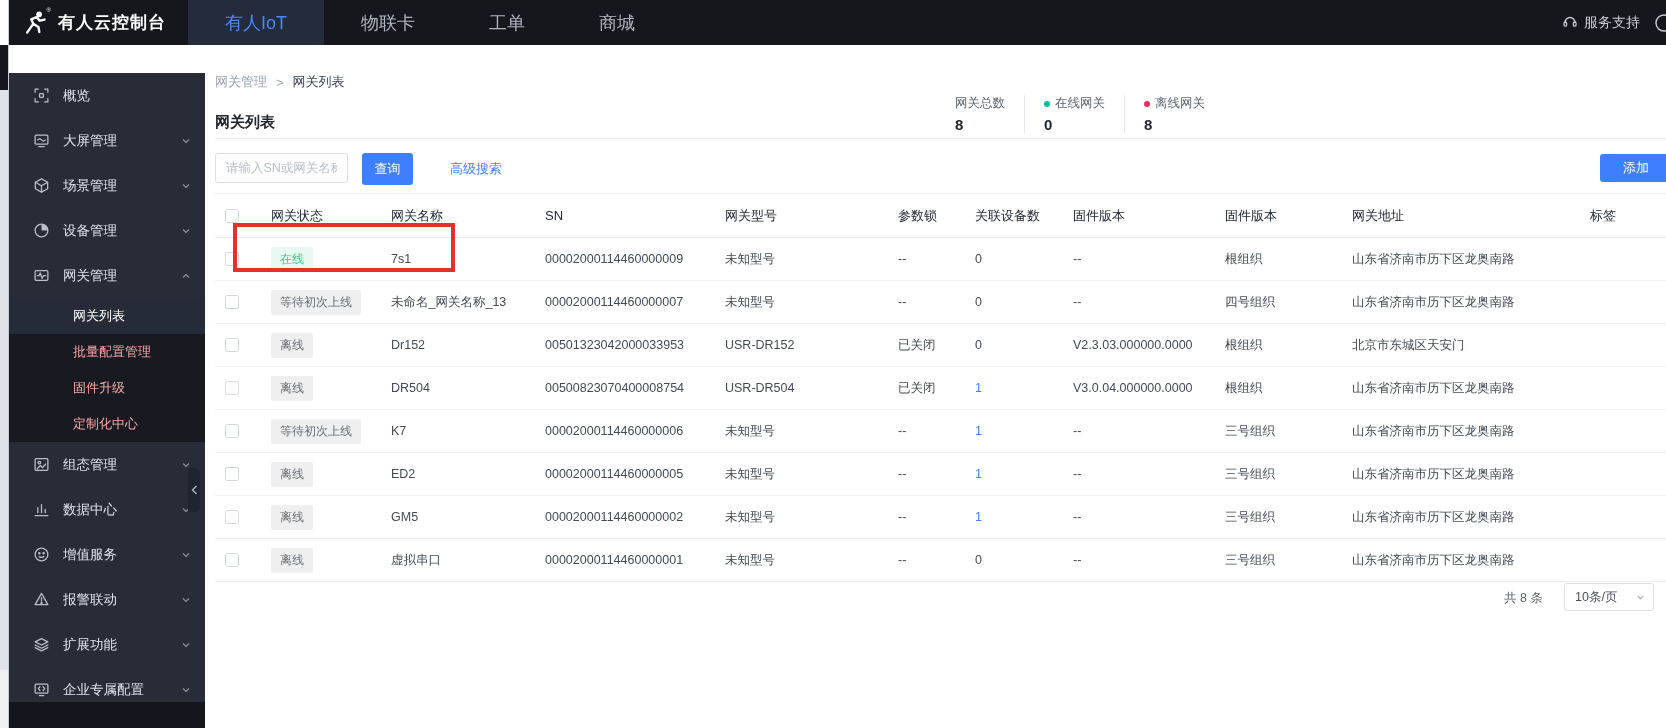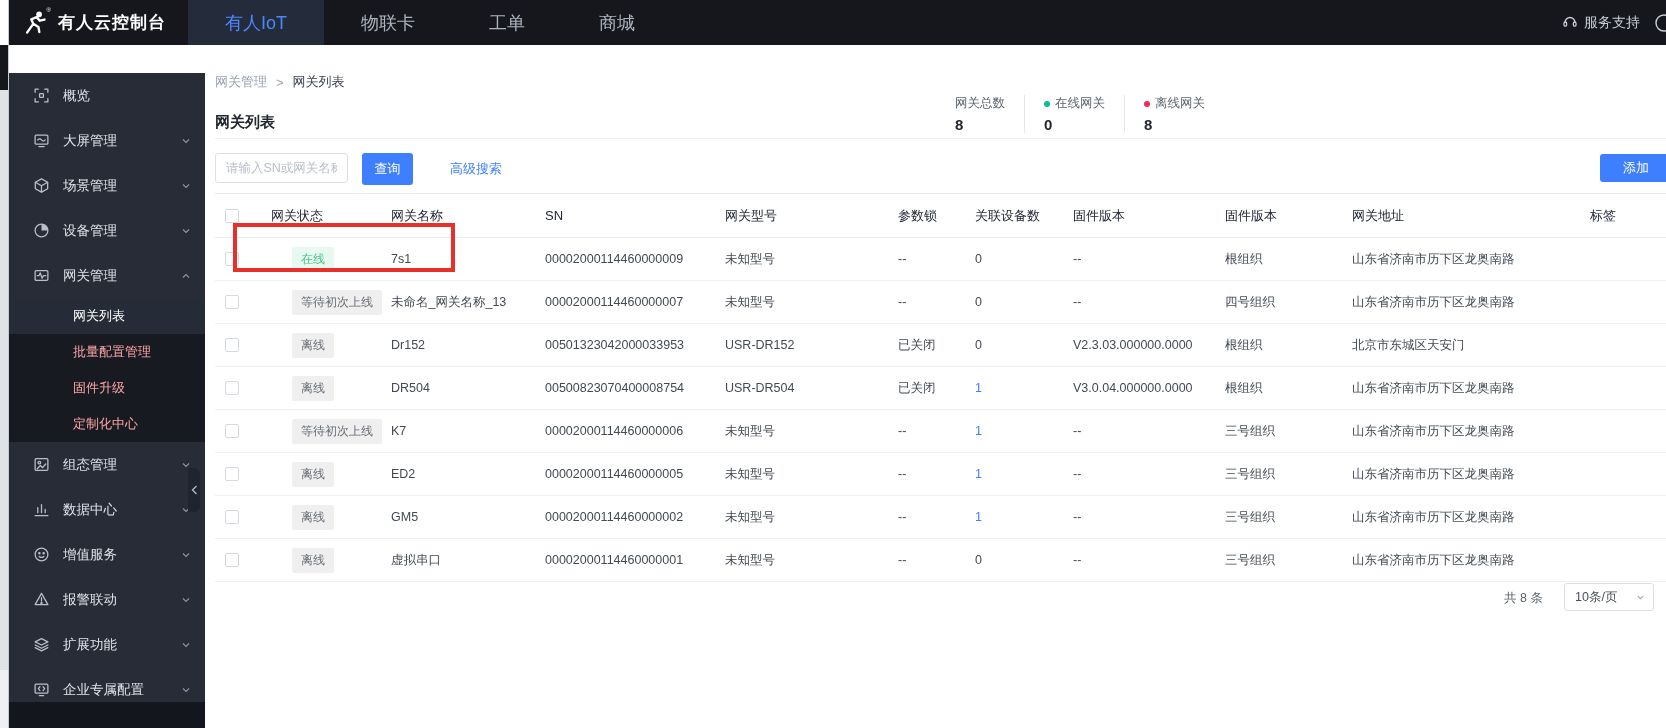--- a/index.html
+++ b/index.html
@@ -62,21 +62,21 @@
   .btn-query { position:absolute; left:147px; top:0; width:51px; height:32px; }
   .link-adv { position:absolute; left:235px; top:7px; color:#3d7fff; font-size:13px; cursor:pointer; white-space:nowrap; }
   .btn-add { position:absolute; left:1385px; top:1px; width:72px; height:28px; }
 
   
   .table-wrap { position:absolute; left:27px; top:148px; width:1495px; }
   table { border-collapse:collapse; table-layout:fixed; width:1495px; }
   thead td { height:44px; border-top:1px solid #e9ecf2; border-bottom:1px solid #e9ecf2; font-size:13px; font-weight:normal; color:#212734; white-space:nowrap; }
   tbody td { height:43px; border-bottom:1px solid #eef0f5; font-size:12.5px; color:#434a54; white-space:nowrap; overflow:hidden; }
   .cb { width:14px; height:14px; border:1px solid #d5d9e0; border-radius:2px; background:#fff; cursor:pointer; margin-left:10px; }
-  .badge { display:inline-block; padding:4px 9px; border-radius:2px; font-size:12px; white-space:nowrap;margin-left:21px; }
+  .badge { display:inline-block; padding:4px 9px; border-radius:2px; font-size:12px; white-space:nowrap; }
   .badge.online { background:#e7f9f0; color:#43c48c; }
   .badge.offline, .badge.waiting { background:#efefef; color:#666c75; }
   .dev-link { color:#3d7fff; cursor:pointer; }
 
   
   .pagination { position:absolute; top:538px; left:12px; right:0; height:28px; }
   .pg-total { position:absolute; left:1304px; top:7px; font-size:12.5px; color:#5a626c; white-space:nowrap; }
   .pg-size { position:absolute; left:1364px; top:0; width:90px; height:28px; border:1px solid #dcdfe6; border-radius:3px; display:flex; align-items:center; justify-content:space-between; padding:0 8px 0 10px; font-size:12.5px; color:#4a5058; cursor:pointer; white-space:nowrap; }
   .pg-prev { position:absolute; left:1466px; top:7px; font-size:12.5px; color:#666c75; cursor:pointer; white-space:nowrap; }
 

